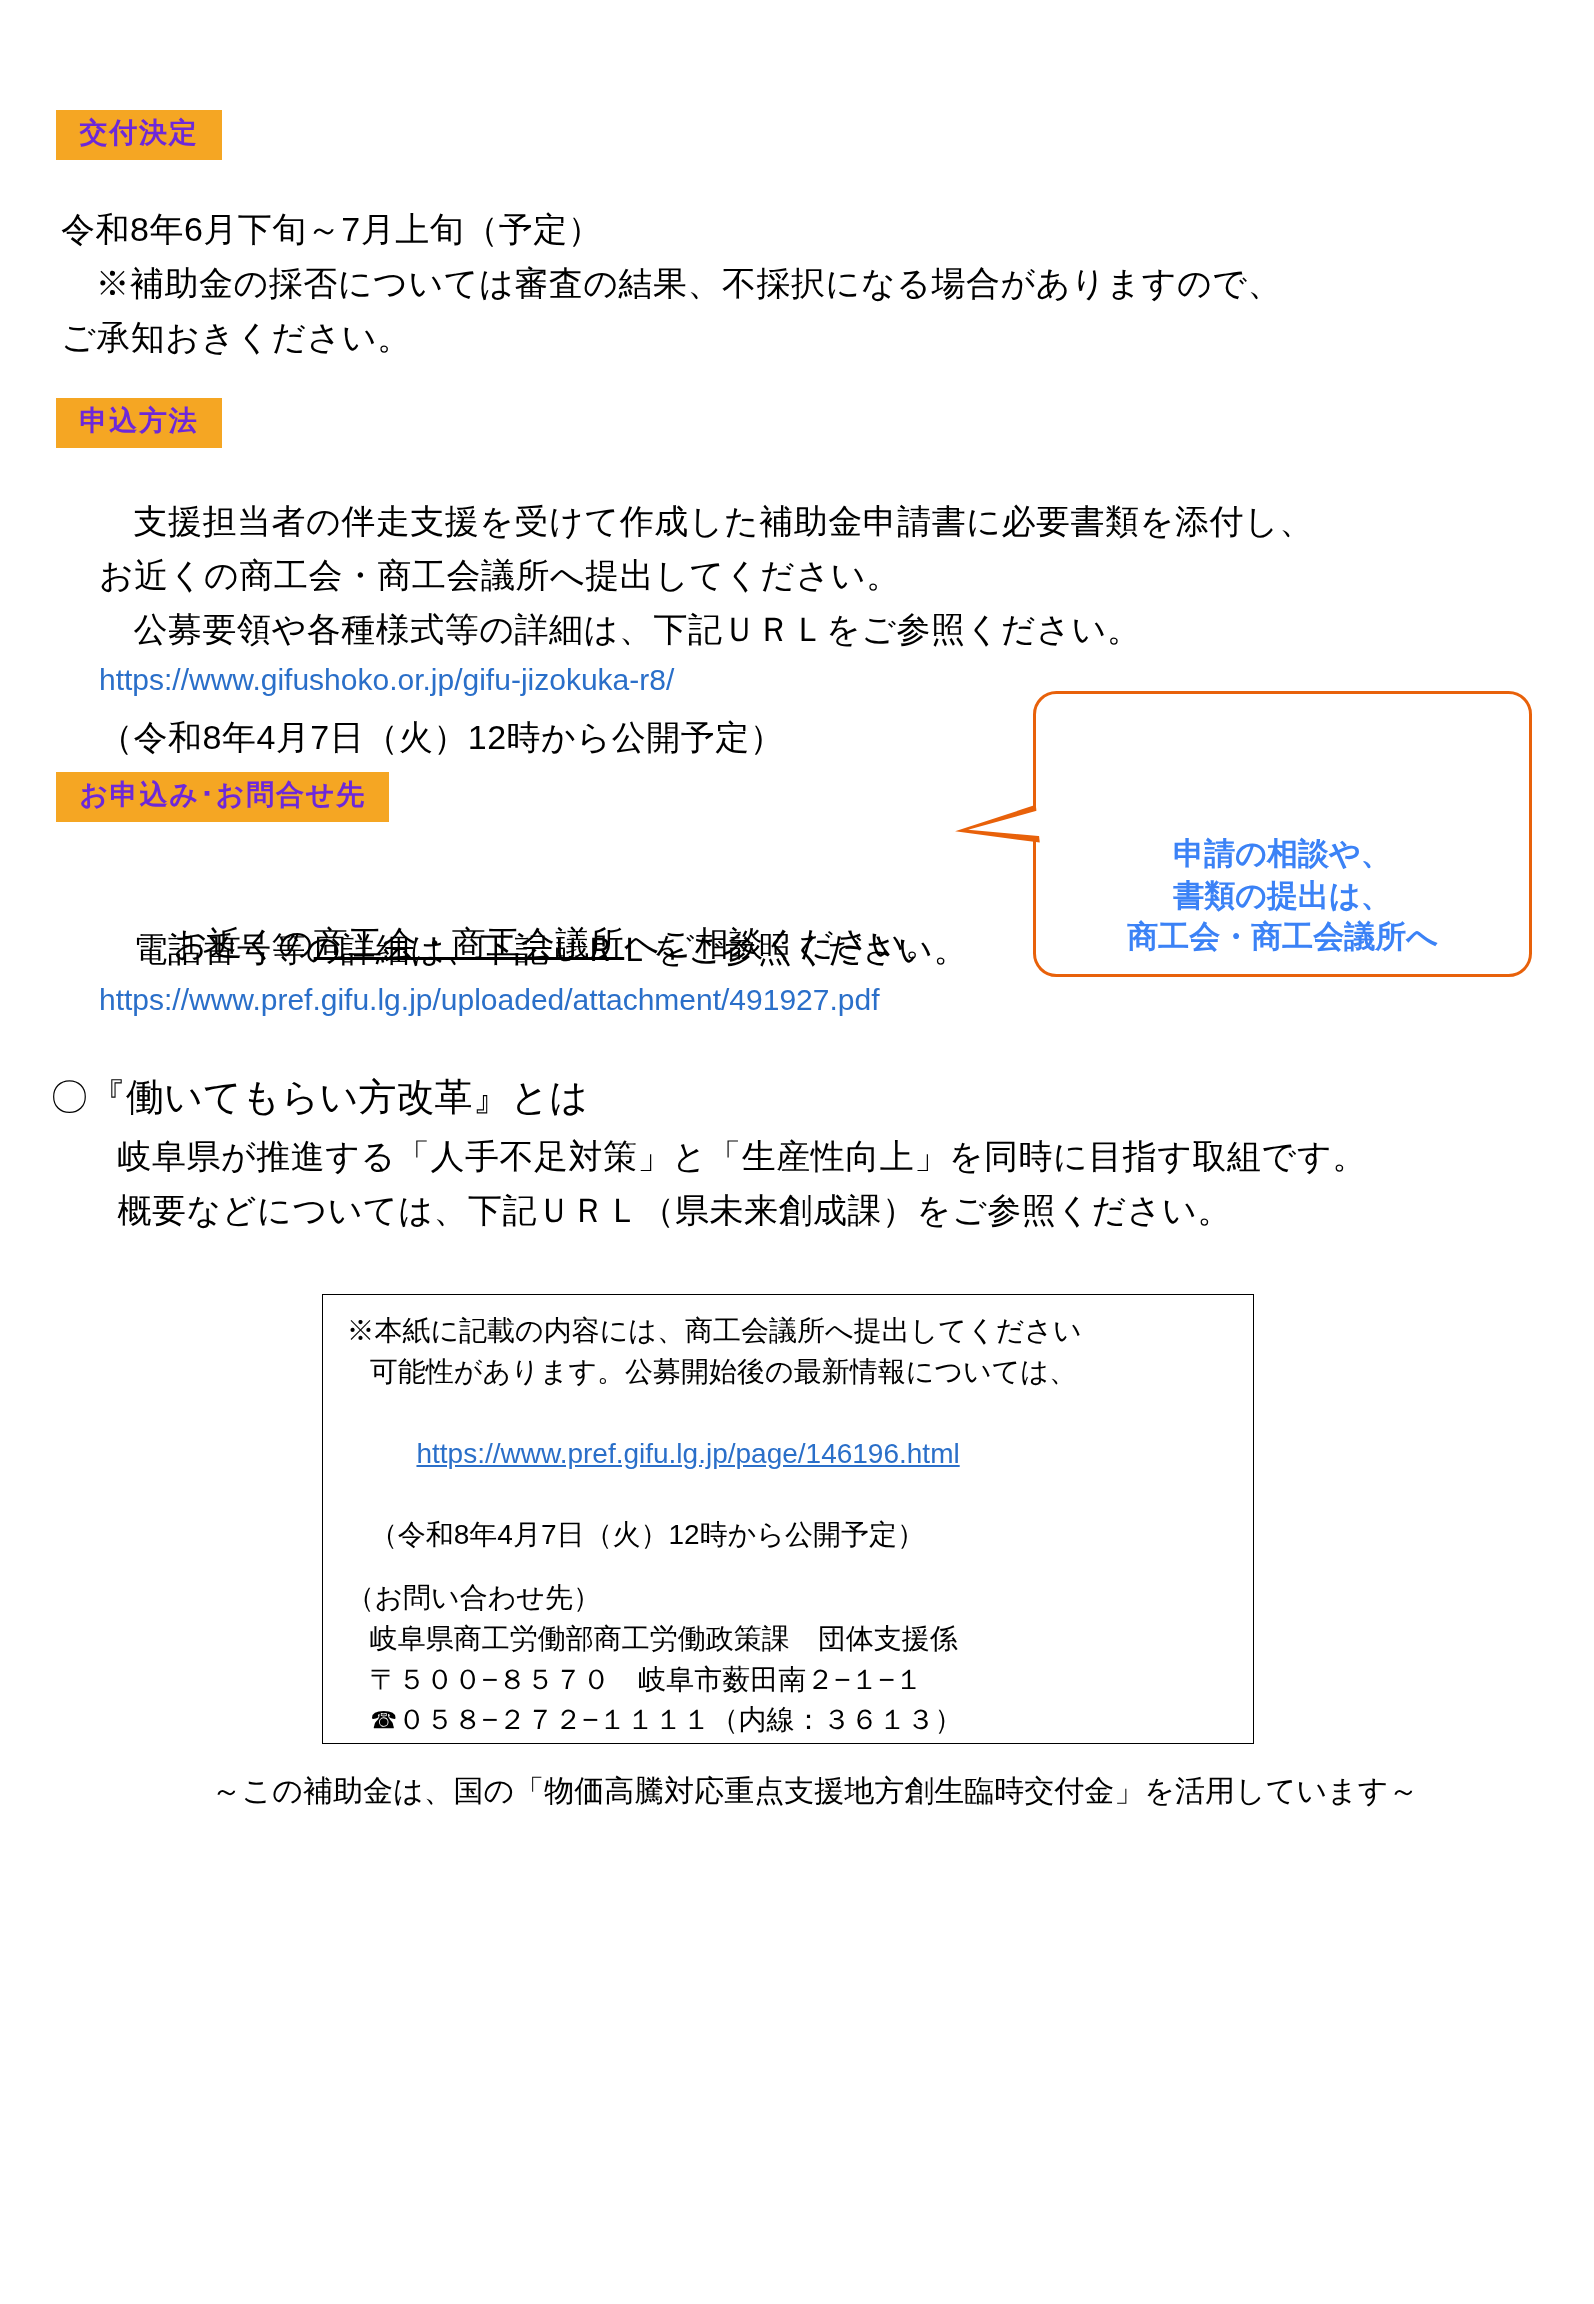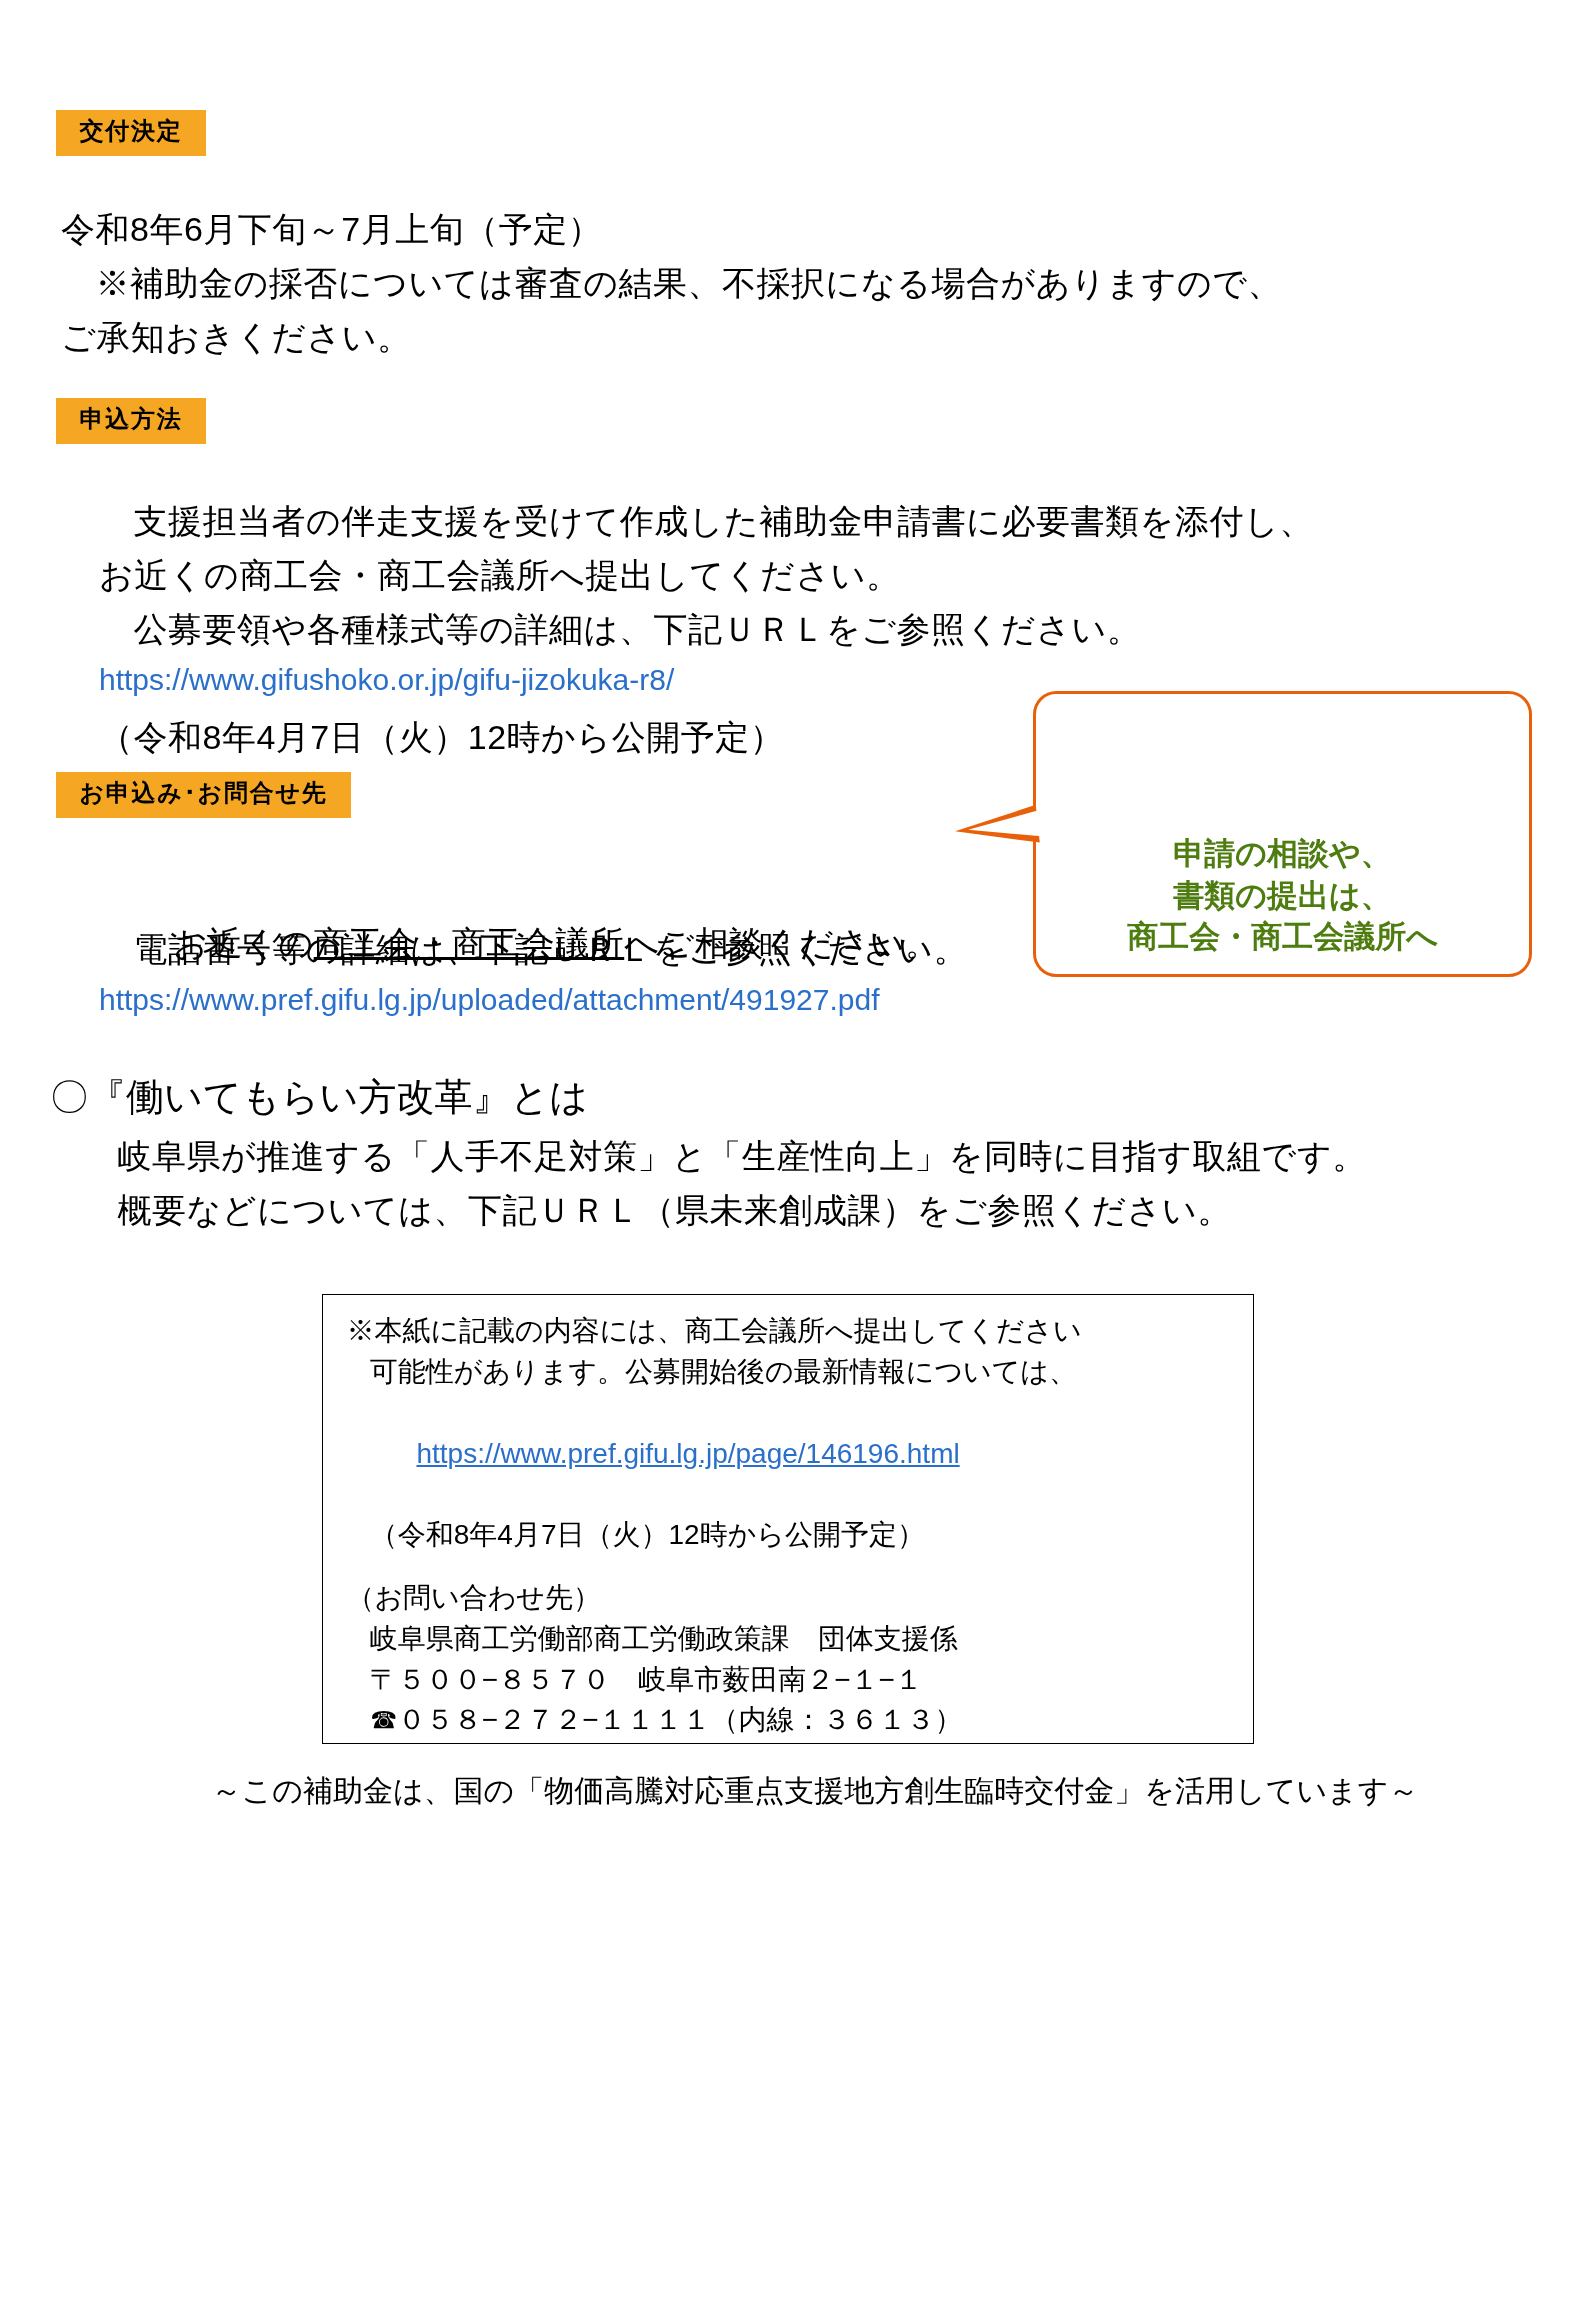--- a/index.html
+++ b/index.html
@@ -20,25 +20,25 @@
     width: 1595px;
     height: 2304px;
     padding: 0;
     box-sizing: border-box;
   }
 
   
   .chip {
     display: inline-block;
     background: #F5A623;
-    color: #000000;
+    color: #6d28d9;
     font-weight: bold;
     letter-spacing: 1.8px;
     padding: 9px 23.4px 12.6px 23.4px;
-    font-size: 24px;
+    font-size: 28px;
     line-height: 1.0;
     white-space: nowrap;
   }
 
   .block { position: absolute; }
 
   .para {
     font-size: 34px;
     line-height: 1.42;
     letter-spacing: 0.5px;
@@ -60,21 +60,21 @@
   }
 
   .underline-text { text-decoration: underline; }
 
   
   .balloon {
     position: absolute;
     border: 3.6px solid #E8610A;
     border-radius: 23.4px;
     background: #ffffff;
-    color: #4d7c0f;
+    color: #3b82f6;
     font-weight: bold;
     font-size: 31px;
     line-height: 1.34;
     text-align: center;
     padding: 14.4px 21.6px 16px 21.6px;
     white-space: pre-line;
   }
   .balloon-tail, .balloon-tail-inner {
     position: absolute;
     width: 0; height: 0;

